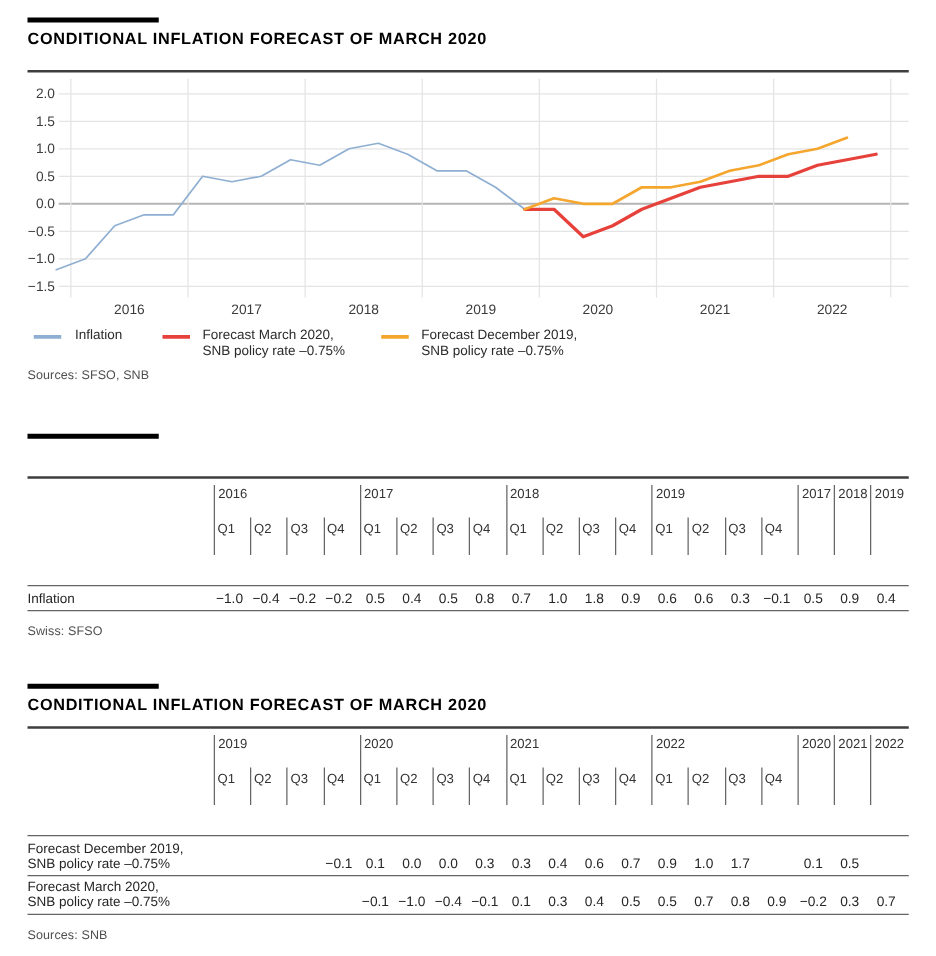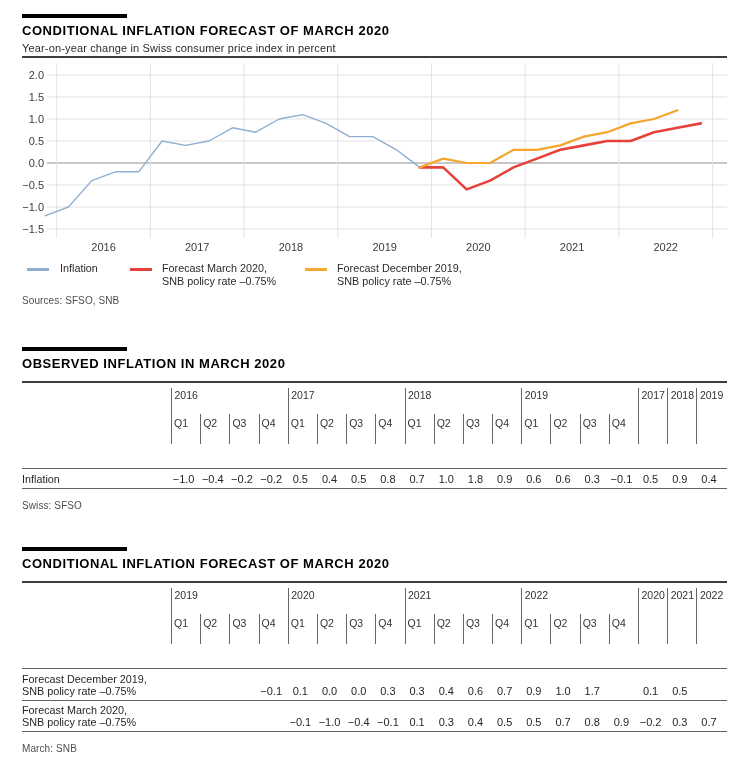--- a/index.html
+++ b/index.html
@@ -26,21 +26,20 @@
   svg{position:absolute;left:0;}
   text{font-family:"Liberation Sans","DejaVu Sans",sans-serif;}
 </style>
 </head>
 <body>
 
 <div class="page">
 
   <div class="sec-bar" style="top:14px;"></div>
   <div class="sec-title" style="top:23px;">CONDITIONAL INFLATION FORECAST OF MARCH 2020</div>
-  <div class="chart-subtitle" style="top:42px;">Year-on-year change in Swiss consumer price index in percent</div>
   <div class="rule-heavy" style="top:56px;"></div>
 
   <svg id="chart-svg" width="749" height="205" style="top:60px;">
       <line x1="47" y1="169" x2="727" y2="169" stroke="#e4e4e4" stroke-width="1"></line>
       <text x="44" y="172.8" font-size="11" fill="#3c3c3c" text-anchor="end">−1.5</text>
       <line x1="47" y1="147" x2="727" y2="147" stroke="#e4e4e4" stroke-width="1"></line>
       <text x="44" y="150.8" font-size="11" fill="#3c3c3c" text-anchor="end">−1.0</text>
       <line x1="47" y1="125" x2="727" y2="125" stroke="#e4e4e4" stroke-width="1"></line>
       <text x="44" y="128.8" font-size="11" fill="#3c3c3c" text-anchor="end">−0.5</text>
       <line x1="47" y1="103" x2="727" y2="103" stroke="#b5b5b5" stroke-width="1.7"></line>
@@ -85,28 +84,27 @@
       </div>
       <div class="legend-swatch" style="left: 305px; top: 268px; background: rgb(244, 166, 46);"></div>
       <div class="legend-label" style="left: 337px; top: 262px;">
         <div>Forecast December 2019,</div>
         <div>SNB policy rate –0.75%</div>
       </div>
     </div>
   <div class="source-note" style="top:295px;">Sources: SFSO, SNB</div>
 
   <div class="sec-bar" style="top:347px;"></div>
-  <div class="sec-title" style="top:356px;">OBSERVED INFLATION IN MARCH 2020</div>
   <div class="rule-heavy" style="top:381px;"></div>
   <div class="source-note" style="top:500px;">Swiss: SFSO</div>
 
   <div class="sec-bar" style="top:547px;"></div>
   <div class="sec-title" style="top:556px;">CONDITIONAL INFLATION FORECAST OF MARCH 2020</div>
   <div class="rule-heavy" style="top:581px;"></div>
-  <div class="source-note" style="top:743px;">March: SNB</div>
+  <div class="source-note" style="top:743px;">Sources: SNB</div>
 
 <div class="vtick" style="left: 171px; top: 388px; height: 56px;"></div>
     <div class="yr-label" style="left: 174.5px; top: 389px;">2016</div>
     <div class="q-label" style="left: 174px; top: 417px;">Q1</div>
     <div class="vtick" style="left: 200.188px; top: 414px; height: 30px;"></div>
     <div class="q-label" style="left: 203.188px; top: 417px;">Q2</div>
     <div class="vtick" style="left: 229.375px; top: 414px; height: 30px;"></div>
     <div class="q-label" style="left: 232.375px; top: 417px;">Q3</div>
     <div class="vtick" style="left: 258.562px; top: 414px; height: 30px;"></div>
     <div class="q-label" style="left: 261.562px; top: 417px;">Q4</div>

